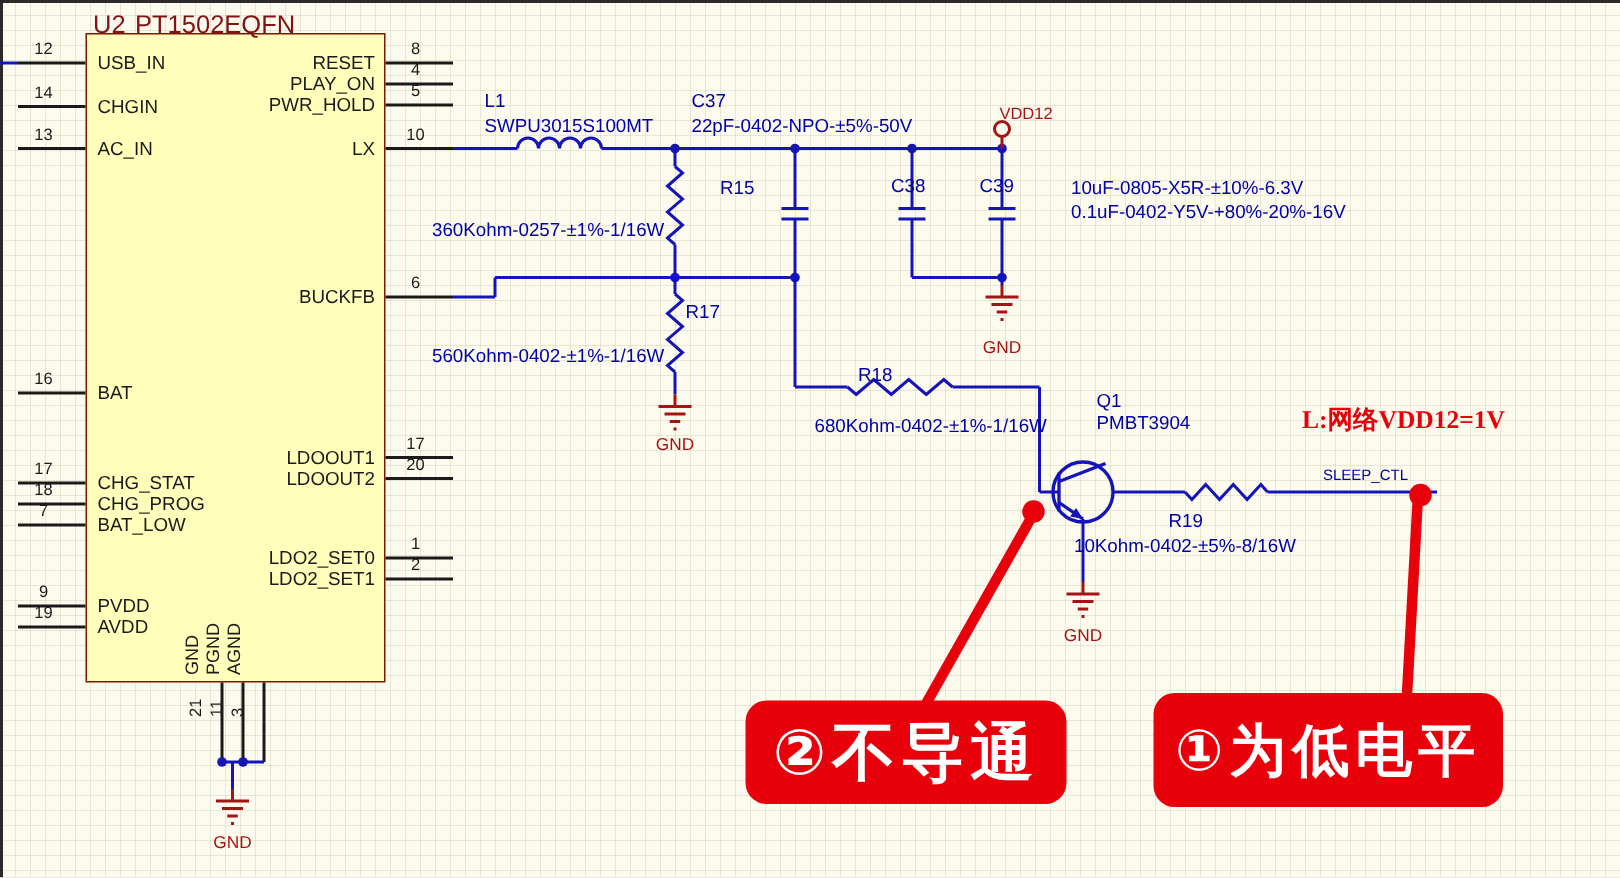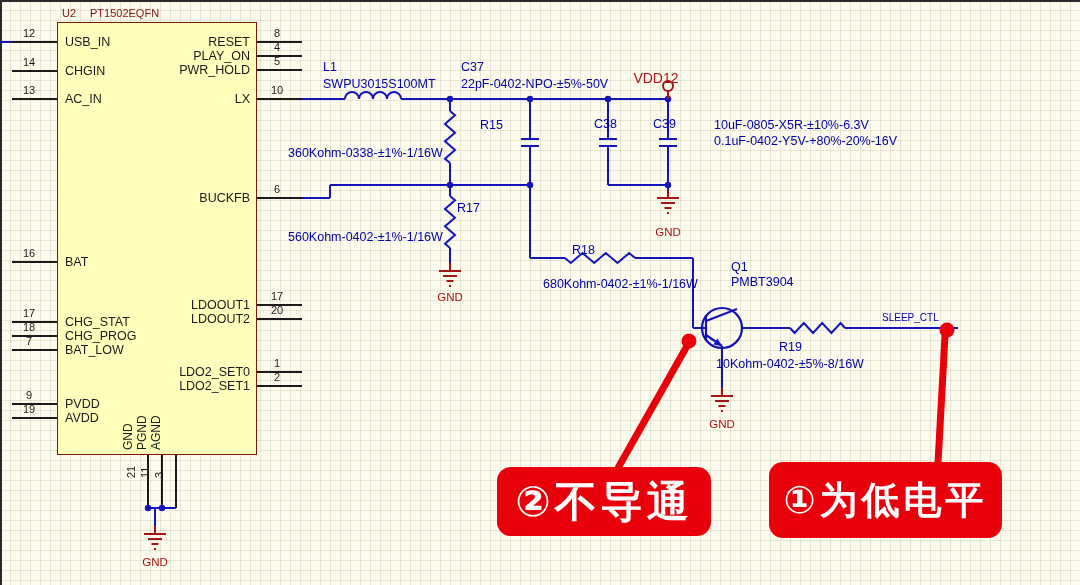--- a/index.html
+++ b/index.html
@@ -13,21 +13,21 @@
     font-family:"Liberation Sans","DejaVu Sans",sans-serif;}
   .layer{position:absolute;left:0;top:0}
   .txt{position:absolute;white-space:nowrap;font-size:12.5px;line-height:1.15}
   .blue{color:#0000A6}
   .pwr{color:#A51414}
   .pin-label{color:#1a1a1a;font-size:12.5px}
   .pin-num{position:absolute;color:#1a1a1a;font-size:11px;text-align:center;white-space:nowrap}
   .r-align{text-align:right}
   .center{text-align:center}
   .ic{position:absolute;background:#FFFFBB;border:1.5px solid #7A1A00}
-  .refdes{color:#801414;font-size:11px}
+  .refdes{color:#801414;font-size:17px}
   .vtext{position:absolute;white-space:nowrap;transform:rotate(-90deg);transform-origin:left bottom;
     color:#1a1a1a;font-size:12px;height:14px;line-height:14px}
   .vnum{position:absolute;white-space:nowrap;transform:rotate(-90deg);transform-origin:left bottom;
     color:#1a1a1a;font-size:11px;height:11px;line-height:11px}
   .callout{position:absolute;background:#E8000B;border-radius:14px;color:#fff;display:flex;
     align-items:center;justify-content:center;font-weight:bold;letter-spacing:4px;
     font-family:"DejaVu Sans","Liberation Sans",sans-serif}
   .note{position:absolute;color:#E8000B;font-weight:bold;white-space:nowrap;
     font-family:"Liberation Serif","DejaVu Serif",serif;font-size:17px}
   .netlabel{font-size:10px;color:#0000A6}
@@ -231,34 +231,35 @@
 
   <div class="txt blue" style="left:323px;top:60px">L1</div>
   <div class="txt blue" style="left:323px;top:77px">SWPU3015S100MT</div>
   <div class="txt blue" style="left:461px;top:60px">C37</div>
   <div class="txt blue" style="left:461px;top:77px">22pF-0402-NPO-±5%-50V</div>
   <div class="txt blue" style="left:594px;top:117px">C38</div>
   <div class="txt blue" style="left:653px;top:117px">C39</div>
   <div class="txt blue" style="left:714px;top:118px">10uF-0805-X5R-±10%-6.3V</div>
   <div class="txt blue" style="left:714px;top:134px">0.1uF-0402-Y5V-+80%-20%-16V</div>
   <div class="txt blue" style="left:480px;top:118px">R15</div>
-  <div class="txt blue" style="left:288px;top:146px">360Kohm-0338-±1%-1/16W</div>
+  <div class="txt blue" style="left:288px;top:146px">360Kohm-0257-±1%-1/16W</div>
   <div class="txt blue" style="left:457px;top:201px">R17</div>
   <div class="txt blue" style="left:288px;top:230px">560Kohm-0402-±1%-1/16W</div>
   <div class="txt blue" style="left:572px;top:243px">R18</div>
   <div class="txt blue" style="left:543px;top:277px">680Kohm-0402-±1%-1/16W</div>
   <div class="txt blue" style="left:731px;top:260px">Q1</div>
   <div class="txt blue" style="left:731px;top:275px">PMBT3904</div>
   <div class="txt blue" style="left:779px;top:340px">R19</div>
   <div class="txt blue" style="left:716px;top:357px">10Kohm-0402-±5%-8/16W</div>
 
-  <div class="txt pwr center" style="left:628px;top:70px;width:56px;font-size:14px">VDD12</div>
+  <div class="txt pwr center" style="left:656px;top:70px;width:56px;font-size:11px">VDD12</div>
   <div class="txt netlabel" style="left:882px;top:312px">SLEEP_CTL</div>
   <div class="txt gnd-label center" style="left:432px;top:291px;width:36px">GND</div>
   <div class="txt gnd-label center" style="left:650px;top:226px;width:36px">GND</div>
   <div class="txt gnd-label center" style="left:704px;top:418px;width:36px">GND</div>
   <div class="txt gnd-label center" style="left:137px;top:556px;width:36px">GND</div>
 
+  <div class="note" style="left:868px;top:268px">L:网络VDD12=1V</div>
 
   <div class="callout" style="left:769px;top:462px;width:233px;height:76px;font-size:38px">①为低电平</div>
   <div class="callout" style="left:497px;top:467px;width:214px;height:69px;font-size:42px">②不导通</div>
 
 </div>
 
 </body></html>

